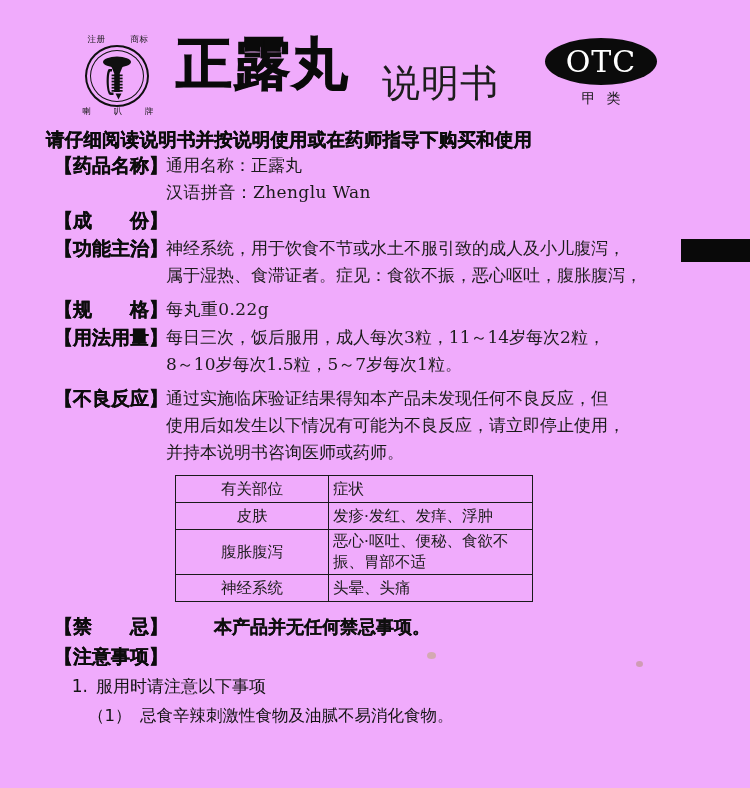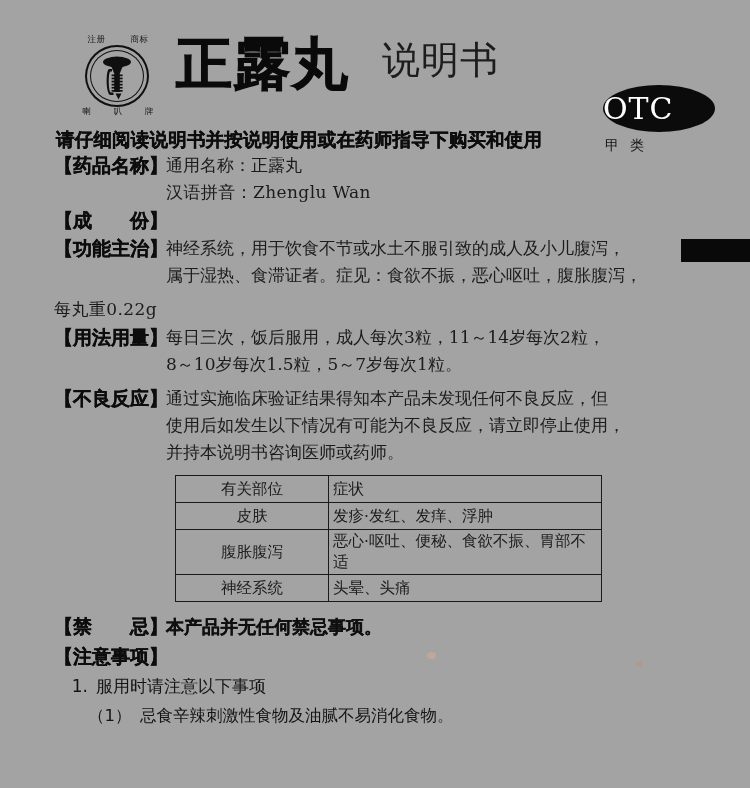--- a/index.html
+++ b/index.html
@@ -13,21 +13,21 @@
     position: relative;
     font-family: "DejaVu Sans", "Liberation Sans", sans-serif;
     color: #141414;
     overflow: hidden;
   }
 
   
   .page {
     position: absolute;
     inset: 0;
-    background: #a3a3a3;
+    background: #f0abfc;
   }
 
   
   .header {
     position: absolute;
     left: 0; right: 0; top: 28px;
     height: 92px;
   }
 
   .brandmark {
@@ -86,35 +86,34 @@
     font-size: 56px;
     line-height: 64px;
     letter-spacing: 2px;
     color: #0a0a0a;
     text-align: center;
     -webkit-text-stroke: 1.1px #0a0a0a;
   }
   .title-sub {
     position: absolute;
     left: 382px;
-    top: 9px;
+    top: 32px;
     font-family: "DejaVu Serif", "Liberation Serif", serif;
     font-size: 38px;
     line-height: 46px;
     letter-spacing: 1px;
     color: #1d1d1d;
   }
 
   .otc-block {
     position: absolute;
-    left: 594px;
+    left: 536px;
     top: 10px;
     width: 130px;
-    text-align: left;
-    margin-top: 47px;
+    text-align: center;
   }
   .otc-ellipse {
     width: 112px;
     height: 47px;
     margin: 0 auto;
     background: #0b0b0b;
     border-radius: 50%;
     color: #ffffff;
     font-family: "DejaVu Serif", "Liberation Serif", serif;
     font-size: 30px;
@@ -126,21 +125,21 @@
     margin-top: 5px;
     font-size: 14px;
     letter-spacing: 11px;
     text-indent: 11px;
     color: #161616;
   }
 
   
   .notice {
     position: absolute;
-    left: 56px;
+    left: 46px;
     top: 127px;
     font-weight: 700;
     font-size: 18.5px;
     letter-spacing: 0.2px;
     color: #0d0d0d;
     -webkit-text-stroke: 0.35px #0d0d0d;
   }
 
   
   .rows {
@@ -179,42 +178,42 @@
     color: #1b1b1b;
   }
   .value .ln { display: block; white-space: nowrap; }
   .value .ln.mono { font-family: "DejaVu Serif", "Liberation Serif", serif; letter-spacing: 0.4px; }
   .gap-sm { height: 6px; }
 
   
   .ae-table-wrap {
     margin-top: 9px;
     margin-left: 121px;
-    width: 427px;
+    width: 358px;
   }
   table.ae {
     border-collapse: collapse;
     width: 100%;
     table-layout: fixed;
   }
   table.ae td {
     border: 1.1px solid #1a1a1a;
     height: 24px;
     font-family: "DejaVu Serif", "Liberation Serif", serif;
     font-size: 15.5px;
     color: #1b1b1b;
     padding: 1px 4px;
   }
   table.ae td.c1 { width: 144px; text-align: center; }
   table.ae td.c2 { text-align: left; }
   table.ae tr.body td.c2 { text-align: left; }
 
   
   .after-table { margin-top: 11px; }
-  .row.contra .value { font-weight: 700; color: #101010; font-family: "DejaVu Sans","Liberation Sans",sans-serif; font-size: 18px; -webkit-text-stroke: 0.25px #101010; }
+  .row.contra .value { font-weight: 700; color: #101010; font-family: "DejaVu Sans","Liberation Sans",sans-serif; font-size: 18px; margin-left: 48px; -webkit-text-stroke: 0.25px #101010; }
   .section-head {
     font-size: 19px;
     line-height: 30px;
     font-weight: 700;
     color: #0d0d0d;
     -webkit-text-stroke: 0.3px #0d0d0d;
   }
   .num-item {
     display: flex;
     font-family: "DejaVu Sans", "Liberation Sans", sans-serif;
@@ -337,20 +336,21 @@
       <div class="label">【<span class="inner">功能主治</span>】</div>
       <div class="value">
         <span class="ln">神经系统，用于饮食不节或水土不服引致的成人及小儿腹泻，</span>
         <span class="ln">属于湿热、食滞证者。症见：食欲不振，恶心呕吐，腹胀腹泻，</span>
       </div>
     </div>
 
     <div class="gap-sm"></div>
 
     <div class="row">
+      <div class="label">【<span class="inner">规格</span>】</div>
       <div class="value">
         <span class="ln mono">每丸重0.22g</span>
       </div>
     </div>
 
     <div class="row">
       <div class="label">【<span class="inner">用法用量</span>】</div>
       <div class="value">
         <span class="ln">每日三次，饭后服用，成人每次3粒，11～14岁每次2粒，</span>
         <span class="ln">8～10岁每次1.5粒，5～7岁每次1粒。</span>

